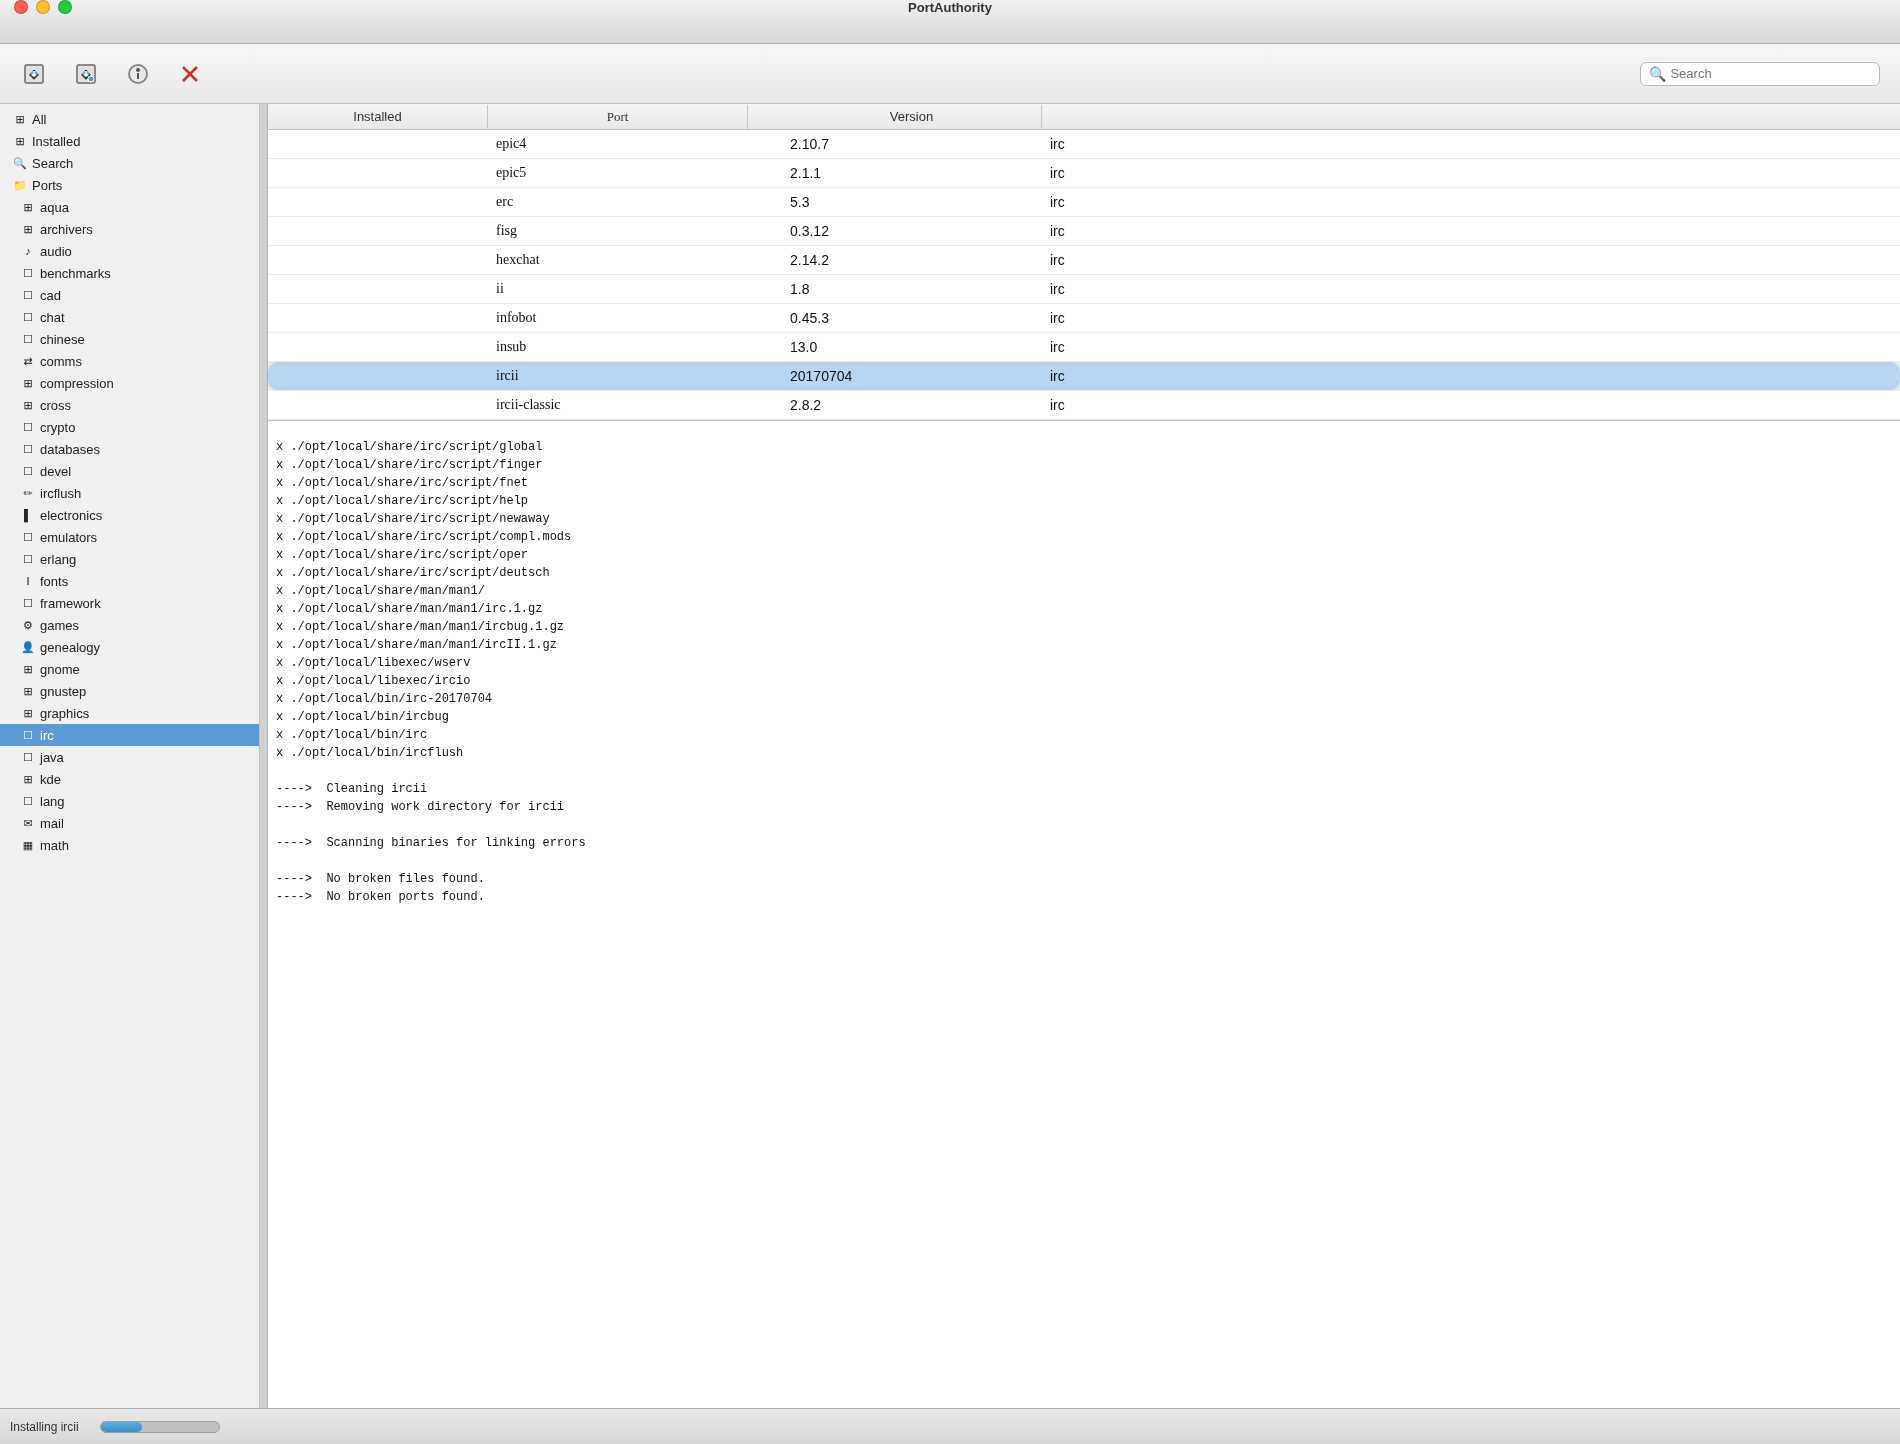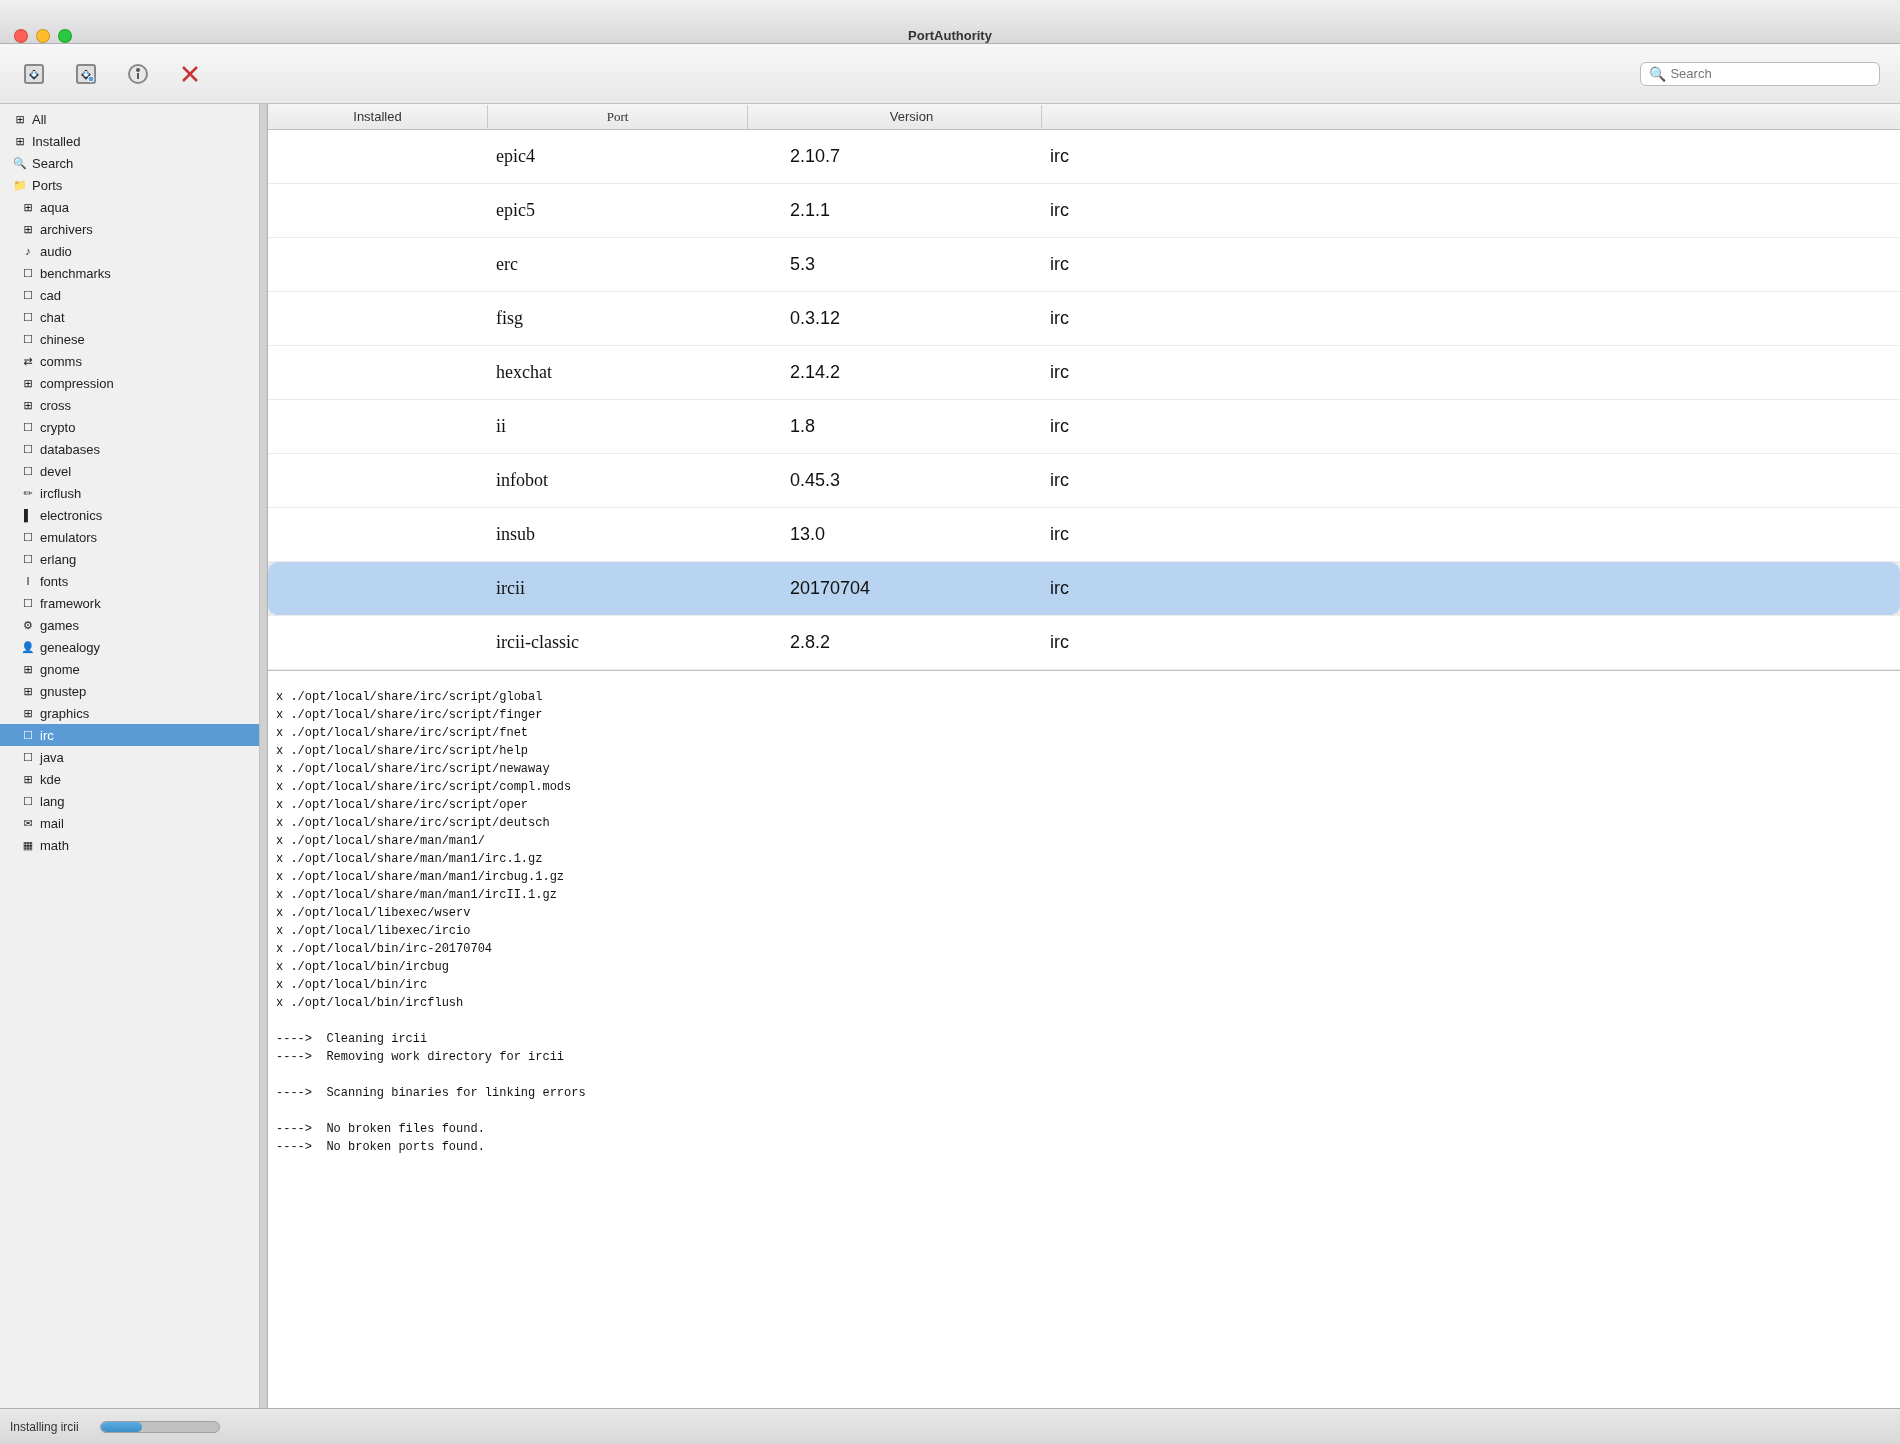--- a/index.html
+++ b/index.html
@@ -10,21 +10,21 @@
       width: 1900px;
       height: 1444px;
       overflow: hidden;
     }
 
     
     .titlebar {
       background: linear-gradient(180deg, #f0f0f0 0%, #d8d8d8 100%);
       height: 44px;
       display: flex;
-      align-items: flex-end;
+      align-items: flex-start;
       justify-content: center;
       border-bottom: 1px solid #b0b0b0;
       position: relative;
       user-select: none;
     }
     .traffic-lights {
       position: absolute;
       left: 14px;
       display: flex;
       gap: 8px;
@@ -179,22 +179,22 @@
 
     .table-row {
       display: flex;
       min-height: 22px;
       align-items: center;
       border-bottom: 1px solid #ebebeb;
       background: white;
     }
     .table-row.selected { background: #b8d4f0; border-radius: 10px; }
     .table-cell {
-      padding: 16px 8px;
-      font-size: 18px;
+      padding: 6px 8px;
+      font-size: 14px;
       color: #111;
       flex-shrink: 0;
       overflow: hidden;
       text-overflow: ellipsis;
       white-space: nowrap;
     }
     .table-cell.col-installed { width: 220px; }
     .table-cell.col-port { width: 260px; }
     .table-cell.col-version { width: 260px; }
     .table-cell.col-category { flex: 1; }

